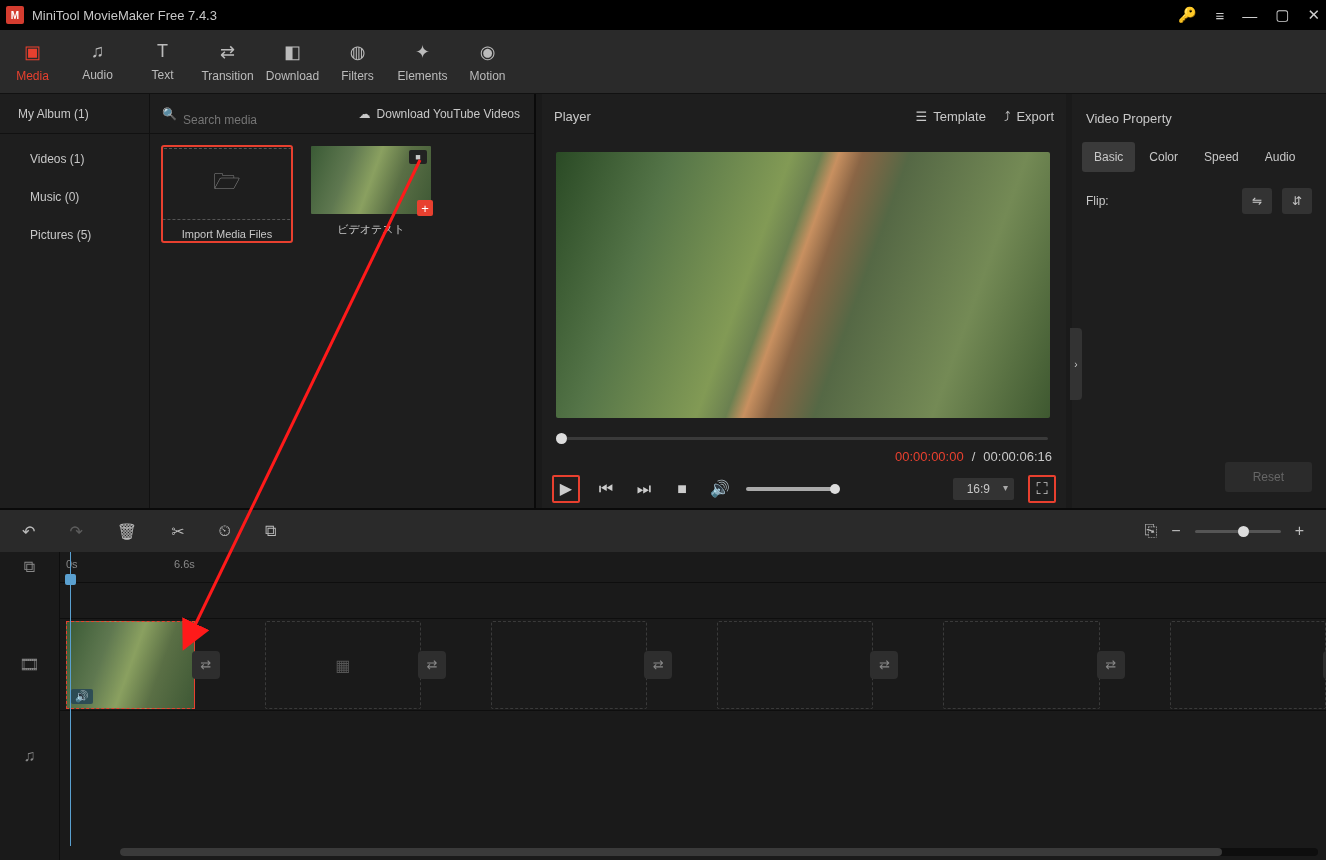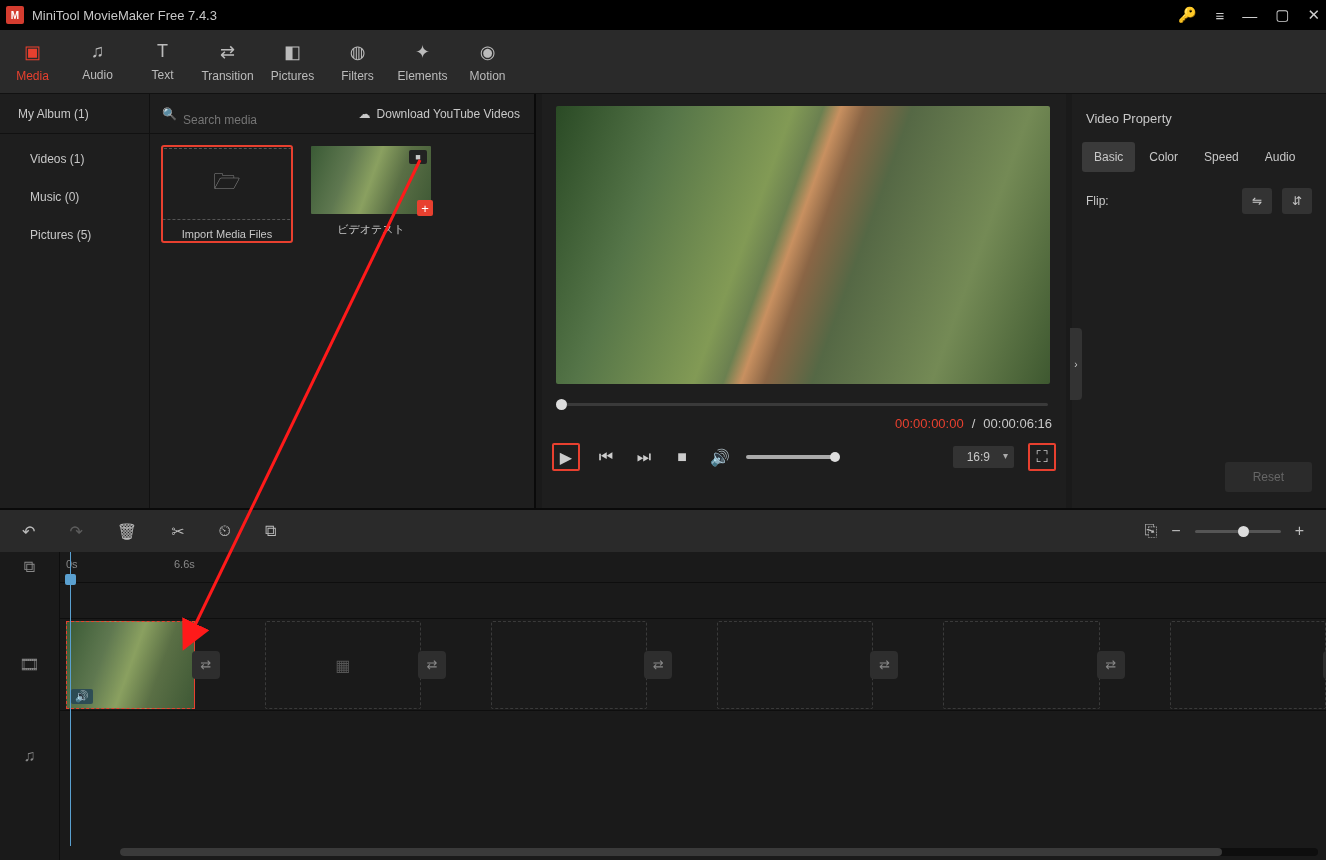--- a/index.html
+++ b/index.html
@@ -128,21 +128,21 @@
   <div class="rib-item">
       <span class="rib-ico">T</span>
       <span>Text</span>
     </div>
   <div class="rib-item">
       <span class="rib-ico">⇄</span>
       <span>Transition</span>
     </div>
   <div class="rib-item">
       <span class="rib-ico">◧</span>
-      <span>Pictures</span>
+      <span>Download</span>
     </div>
   <div class="rib-item">
       <span class="rib-ico">◍</span>
       <span>Filters</span>
     </div>
   <div class="rib-item">
       <span class="rib-ico">✦</span>
       <span>Elements</span>
     </div>
   <div class="rib-item">
@@ -183,20 +183,33 @@
             <div class="cam">■</div>
             <div class="plus">+</div>
           </div>
           <span>ビデオテスト</span>
         </div>
       </div>
     </div>
   </div>
 
   <div class="playercol">
+    <div class="playerhdr">
+      <span>Player</span>
+      <div class="p-actions">
+        <span>
+            <span>☰</span>
+            <span>Template</span>
+          </span>
+        <span>
+            <span>⤴</span>
+            <span>Export</span>
+          </span>
+      </div>
+    </div>
     <div class="preview"></div>
     <div class="seekbar">
       <div class="seek-track"></div>
         <div class="seek-knob"></div>
     </div>
     <div class="timerow">
       <span class="time-cur">00:00:00:00</span>
       <span>/</span>
       <span>00:00:06:16</span>
     </div>

